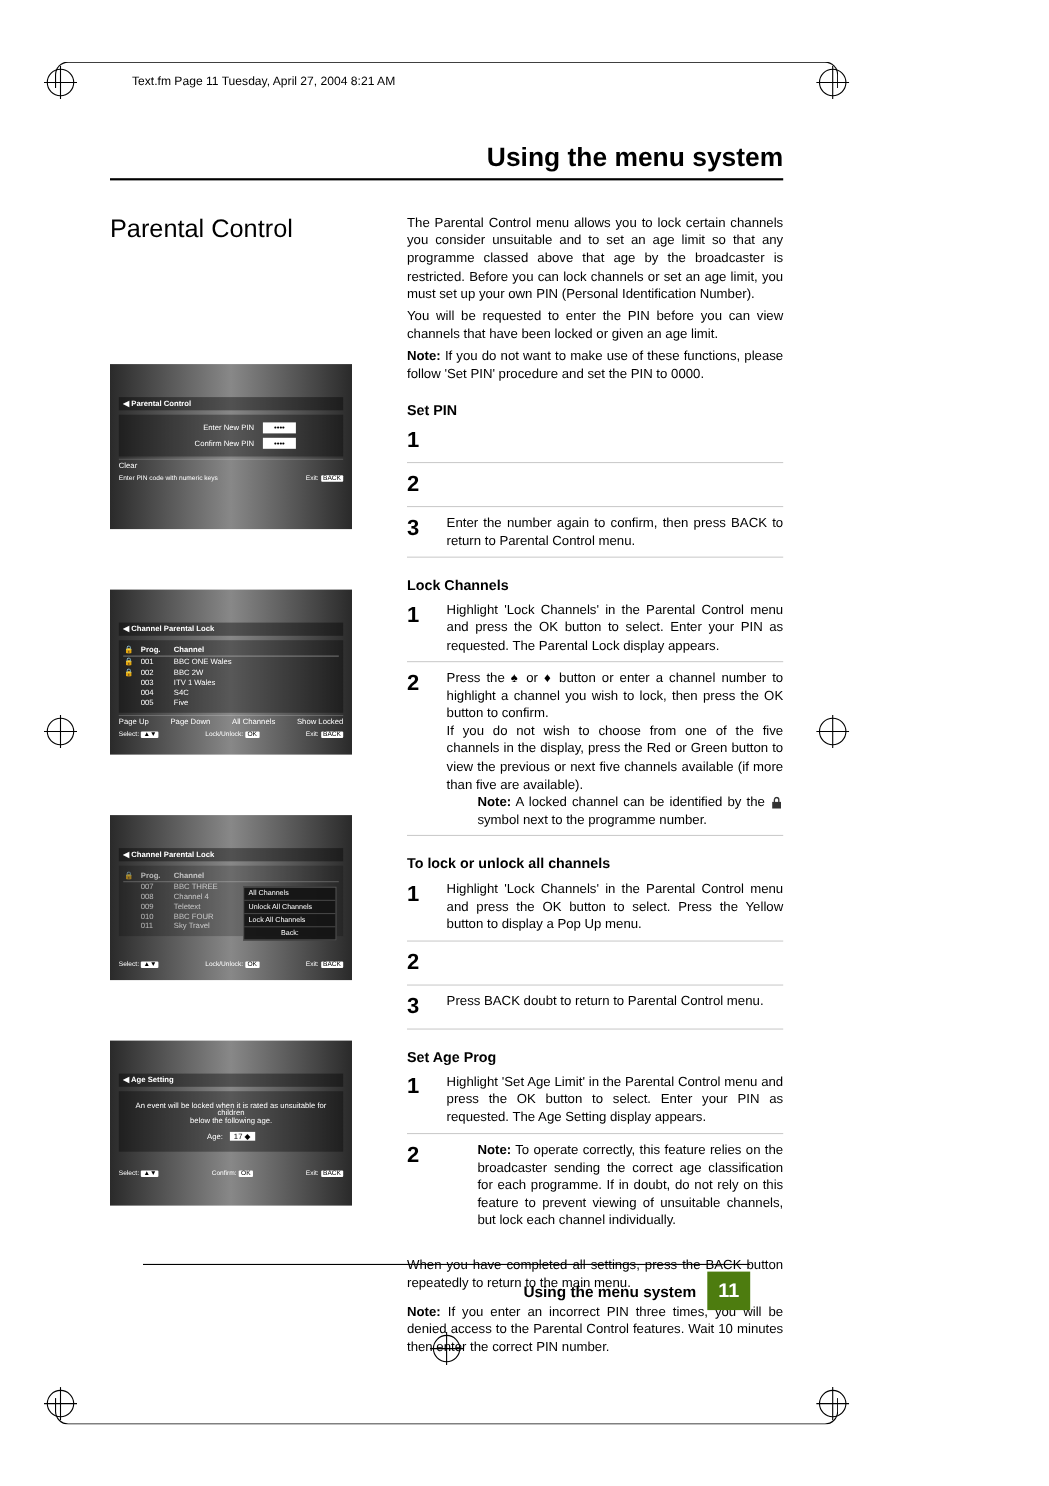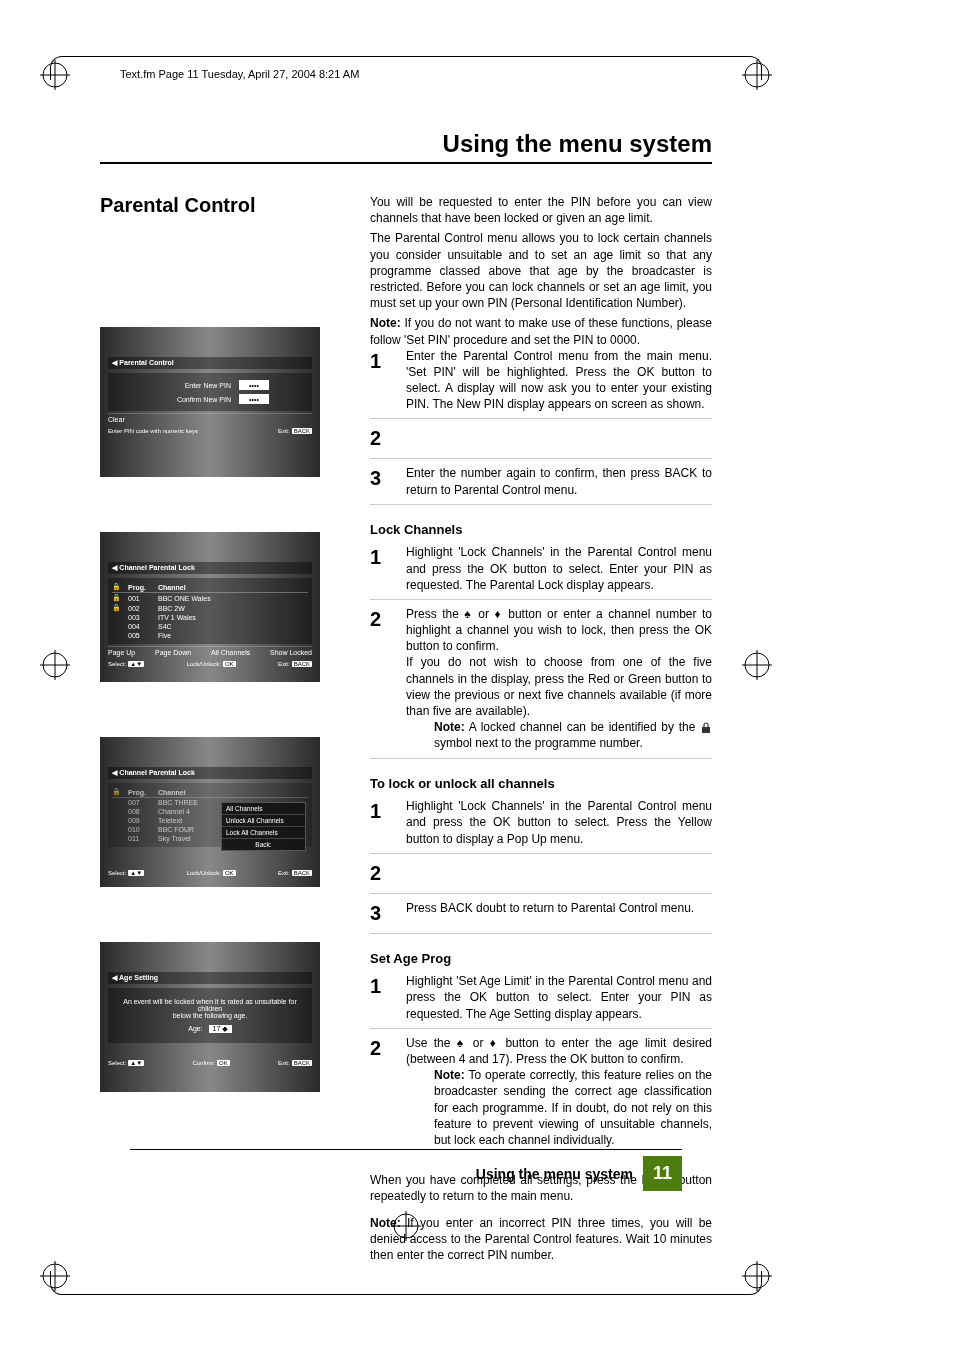--- a/index.html
+++ b/index.html
@@ -70,22 +70,22 @@
   .left-col {
     width: 250px;
     flex-shrink: 0;
   }
   .right-col {
     flex: 1;
     font-size: 12px;
     line-height: 1.35;
   }
   .section-heading {
-    font-size: 20px;
-    font-weight: bold;
+    font-size: 23px;
+    font-weight: normal;
     margin-bottom: 110px;
   }
 
   
   .shot {
     width: 220px;
     background: linear-gradient(90deg, #2a2a2a, #888, #2a2a2a);
     color: #fff;
     font-size: 7px;
     margin-bottom: 55px;
@@ -333,27 +333,27 @@
           <div class="footer" style="margin-top:14px">
             <span><span>Select:</span><span class="tag">▲▼</span></span>
             <span><span>Confirm:</span><span class="tag">OK</span></span>
             <span><span>Exit:</span><span class="tag">BACK</span></span>
           </div>
         </div>
 
       </div>
 
       <div class="right-col">
+        <p class="para-intro">The Parental Control menu allows you to lock certain channels you consider unsuitable and to set an age limit so that any programme classed above that age by the broadcaster is restricted. Before you can lock channels or set an age limit, you must set up your own PIN (Personal Identification Number).</p>
         <p class="para-intro">You will be requested to enter the PIN before you can view channels that have been locked or given an age limit.</p>
-        <p class="para-intro">The Parental Control menu allows you to lock certain channels you consider unsuitable and to set an age limit so that any programme classed above that age by the broadcaster is restricted. Before you can lock channels or set an age limit, you must set up your own PIN (Personal Identification Number).</p>
         <p><b>Note:</b><span class="note-indent-first"> If you do not want to make use of these functions, please follow 'Set PIN' procedure and set the PIN to 0000.</span></p>
 
+        <div class="sub-head">Set PIN</div>
         <div class="step">
             <span class="num">1</span>
-            <span class="txt">Enter the Parental Control menu from the main menu. 'Set PIN' will be highlighted. Press the OK button to select. A display will now ask you to enter your existing PIN. The New PIN display appears on screen as shown.</span>
           </div>
         <div class="step">
             <span class="num">2</span>
           </div>
         <div class="step">
             <span class="num">3</span>
             <span class="txt">Enter the number again to confirm, then press BACK to return to Parental Control menu.</span>
           </div>
 
         <div class="sub-head">Lock Channels</div>
@@ -390,21 +390,20 @@
           </div>
 
         <div class="sub-head">Set Age Prog</div>
         <div class="step">
             <span class="num">1</span>
             <span class="txt">Highlight 'Set Age Limit' in the Parental Control menu and press the OK button to select. Enter your PIN as requested. The Age Setting  display appears.</span>
           </div>
         <div class="step">
             <span class="num">2</span>
           <span class="txt">
-            <span>Use the ♠ or ♦ button to enter the age limit desired (between 4 and 17). Press the OK button to confirm.</span>
             <span class="note"><b>Note:</b><span> To operate correctly, this feature relies on the broadcaster sending the correct age classification for each programme. If in doubt, do not rely on this feature to prevent viewing of unsuitable channels, but lock each channel individually.</span></span>
           </span>
         </div>
 
         <p style="margin-top:18px">When you have completed all settings, press the BACK button repeatedly to return to the main menu.</p>
 
         <p class="final-note"><b>Note:</b><span> If you enter an incorrect PIN three times, you will be denied access to the Parental Control features. Wait 10 minutes then enter the correct PIN number.</span></p>
       </div>
     </div>
   </div>

